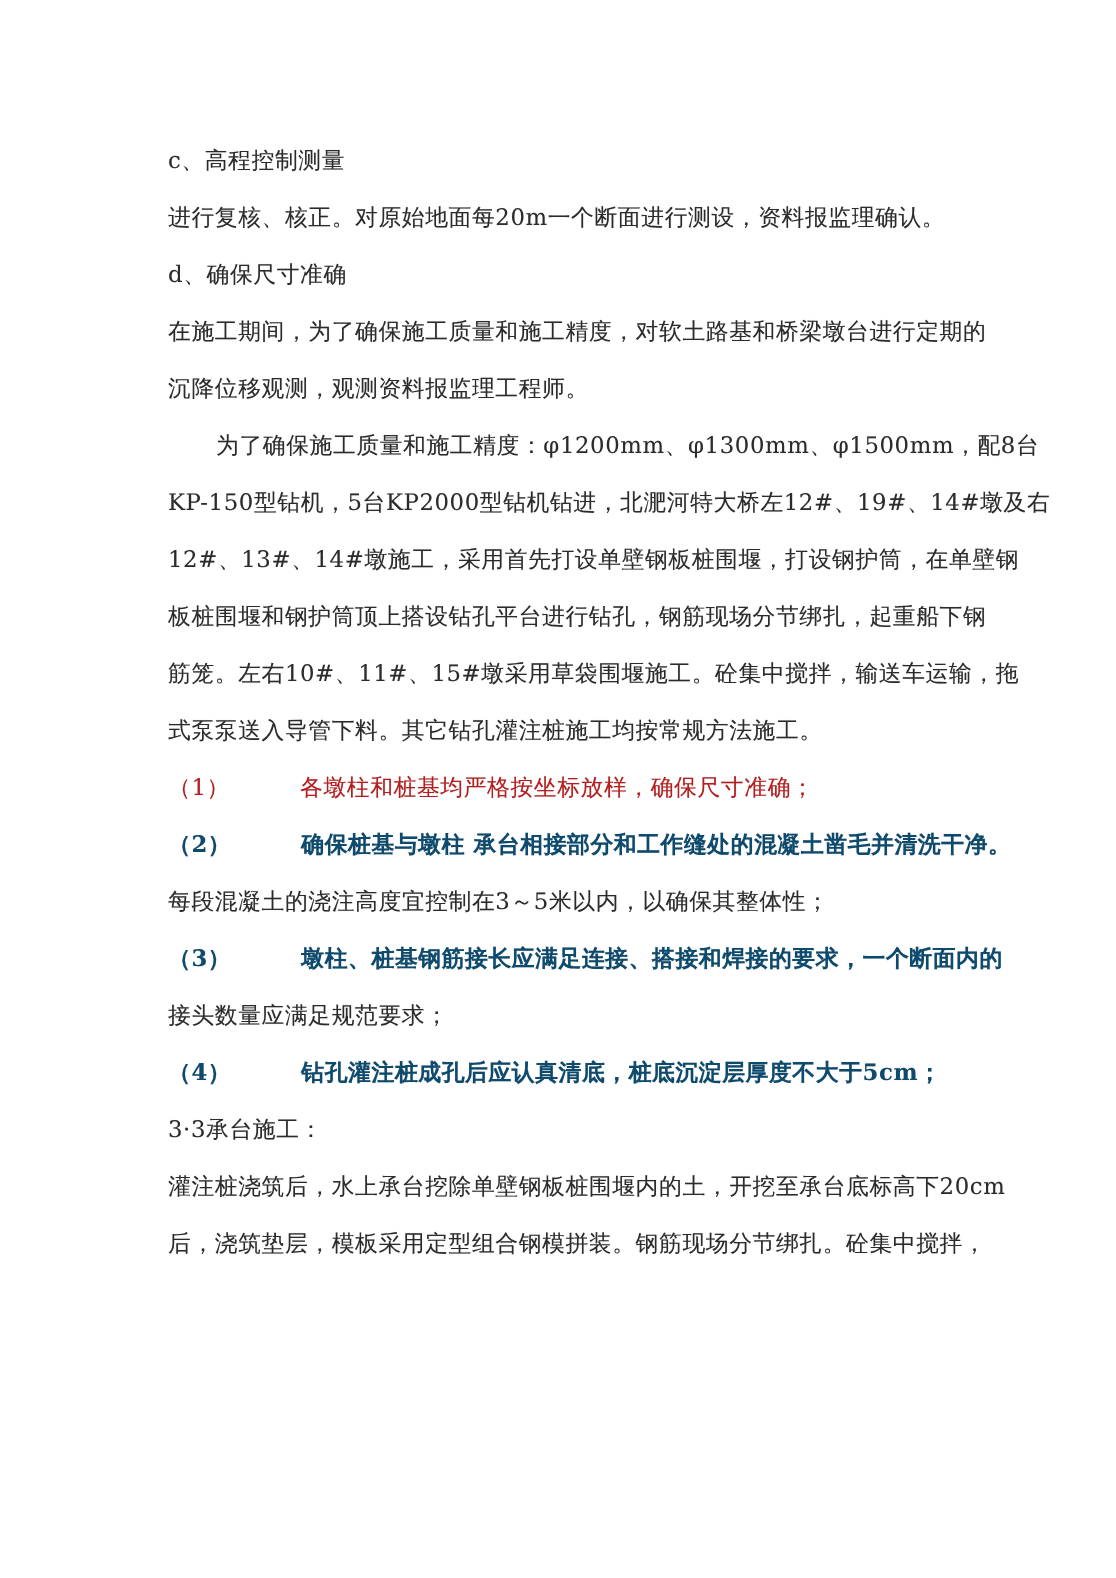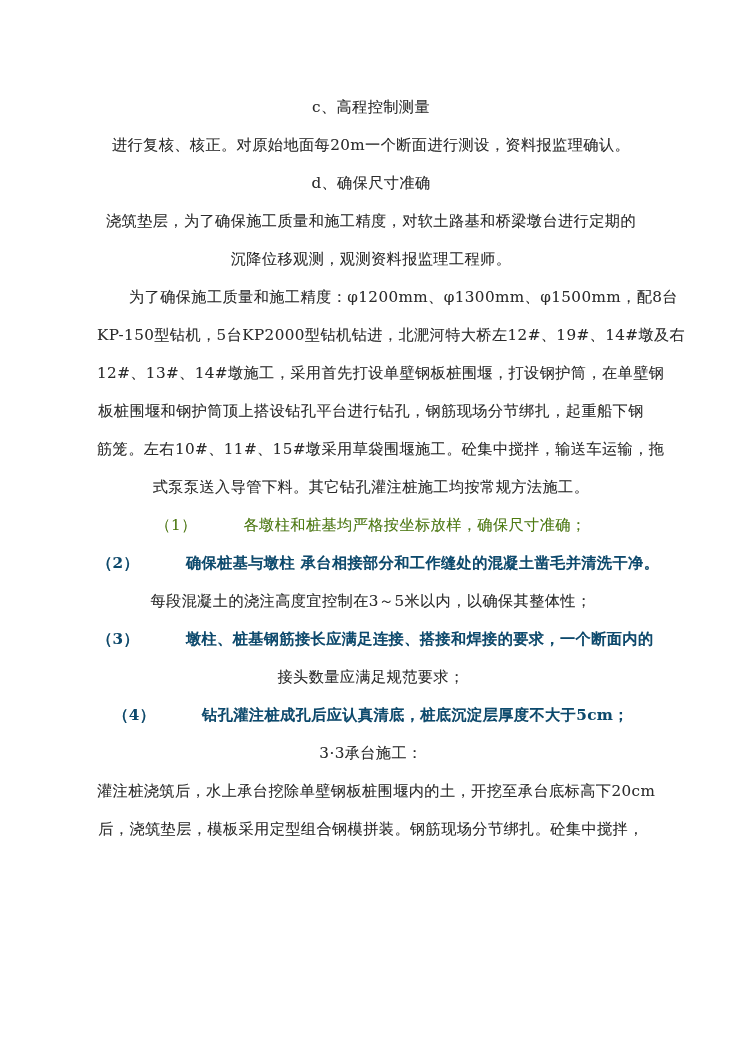--- a/index.html
+++ b/index.html
@@ -14,24 +14,23 @@
     height: 1052px;
     background: #ffffff;
     margin: 0 auto;
     overflow: hidden;
     font-family: "DejaVu Serif", "Liberation Serif", serif;
     
     box-sizing: border-box;
   }
   .content {
     position: absolute;
-    left: 97px;
+    left: 112px;
     top: 88px;
     width: 548px;
-    text-align: center;
   }
   
   .line {
     font-size: 15.2px;
     line-height: 38px;
     height: 38px;
     color: #2b2b2b;
     white-space: pre;
     letter-spacing: 0.4px;
     
@@ -41,36 +40,36 @@
     text-indent: 32px;
   }
   .line.heading-indent {
     text-indent: 30px;
   }
   .line.bold {
     font-weight: 700;
     color: #0c4a6e;
   }
   .line.light {
-    color: #4d7c0f;
+    color: #b91c1c;
   }
 </style>
 </head>
 <body>
 
 <div class="page">
   <div class="content">
 
     <div class="line">c、高程控制测量</div>
 
     <div class="line">进行复核、核正。对原始地面每20m一个断面进行测设，资料报监理确认。</div>
 
     <div class="line">d、确保尺寸准确</div>
 
-    <div class="line">浇筑垫层，为了确保施工质量和施工精度，对软土路基和桥梁墩台进行定期的</div>
+    <div class="line">在施工期间，为了确保施工质量和施工精度，对软土路基和桥梁墩台进行定期的</div>
     <div class="line">沉降位移观测，观测资料报监理工程师。</div>
 
 
     <div class="line indent">为了确保施工质量和施工精度：φ1200mm、φ1300mm、φ1500mm，配8台</div>
     <div class="line">KP-150型钻机，5台KP2000型钻机钻进，北淝河特大桥左12#、19#、14#墩及右</div>
     <div class="line">12#、13#、14#墩施工，采用首先打设单壁钢板桩围堰，打设钢护筒，在单壁钢</div>
     <div class="line">板桩围堰和钢护筒顶上搭设钻孔平台进行钻孔，钢筋现场分节绑扎，起重船下钢</div>
     <div class="line">筋笼。左右10#、11#、15#墩采用草袋围堰施工。砼集中搅拌，输送车运输，拖</div>
     <div class="line">式泵泵送入导管下料。其它钻孔灌注桩施工均按常规方法施工。</div>
 

